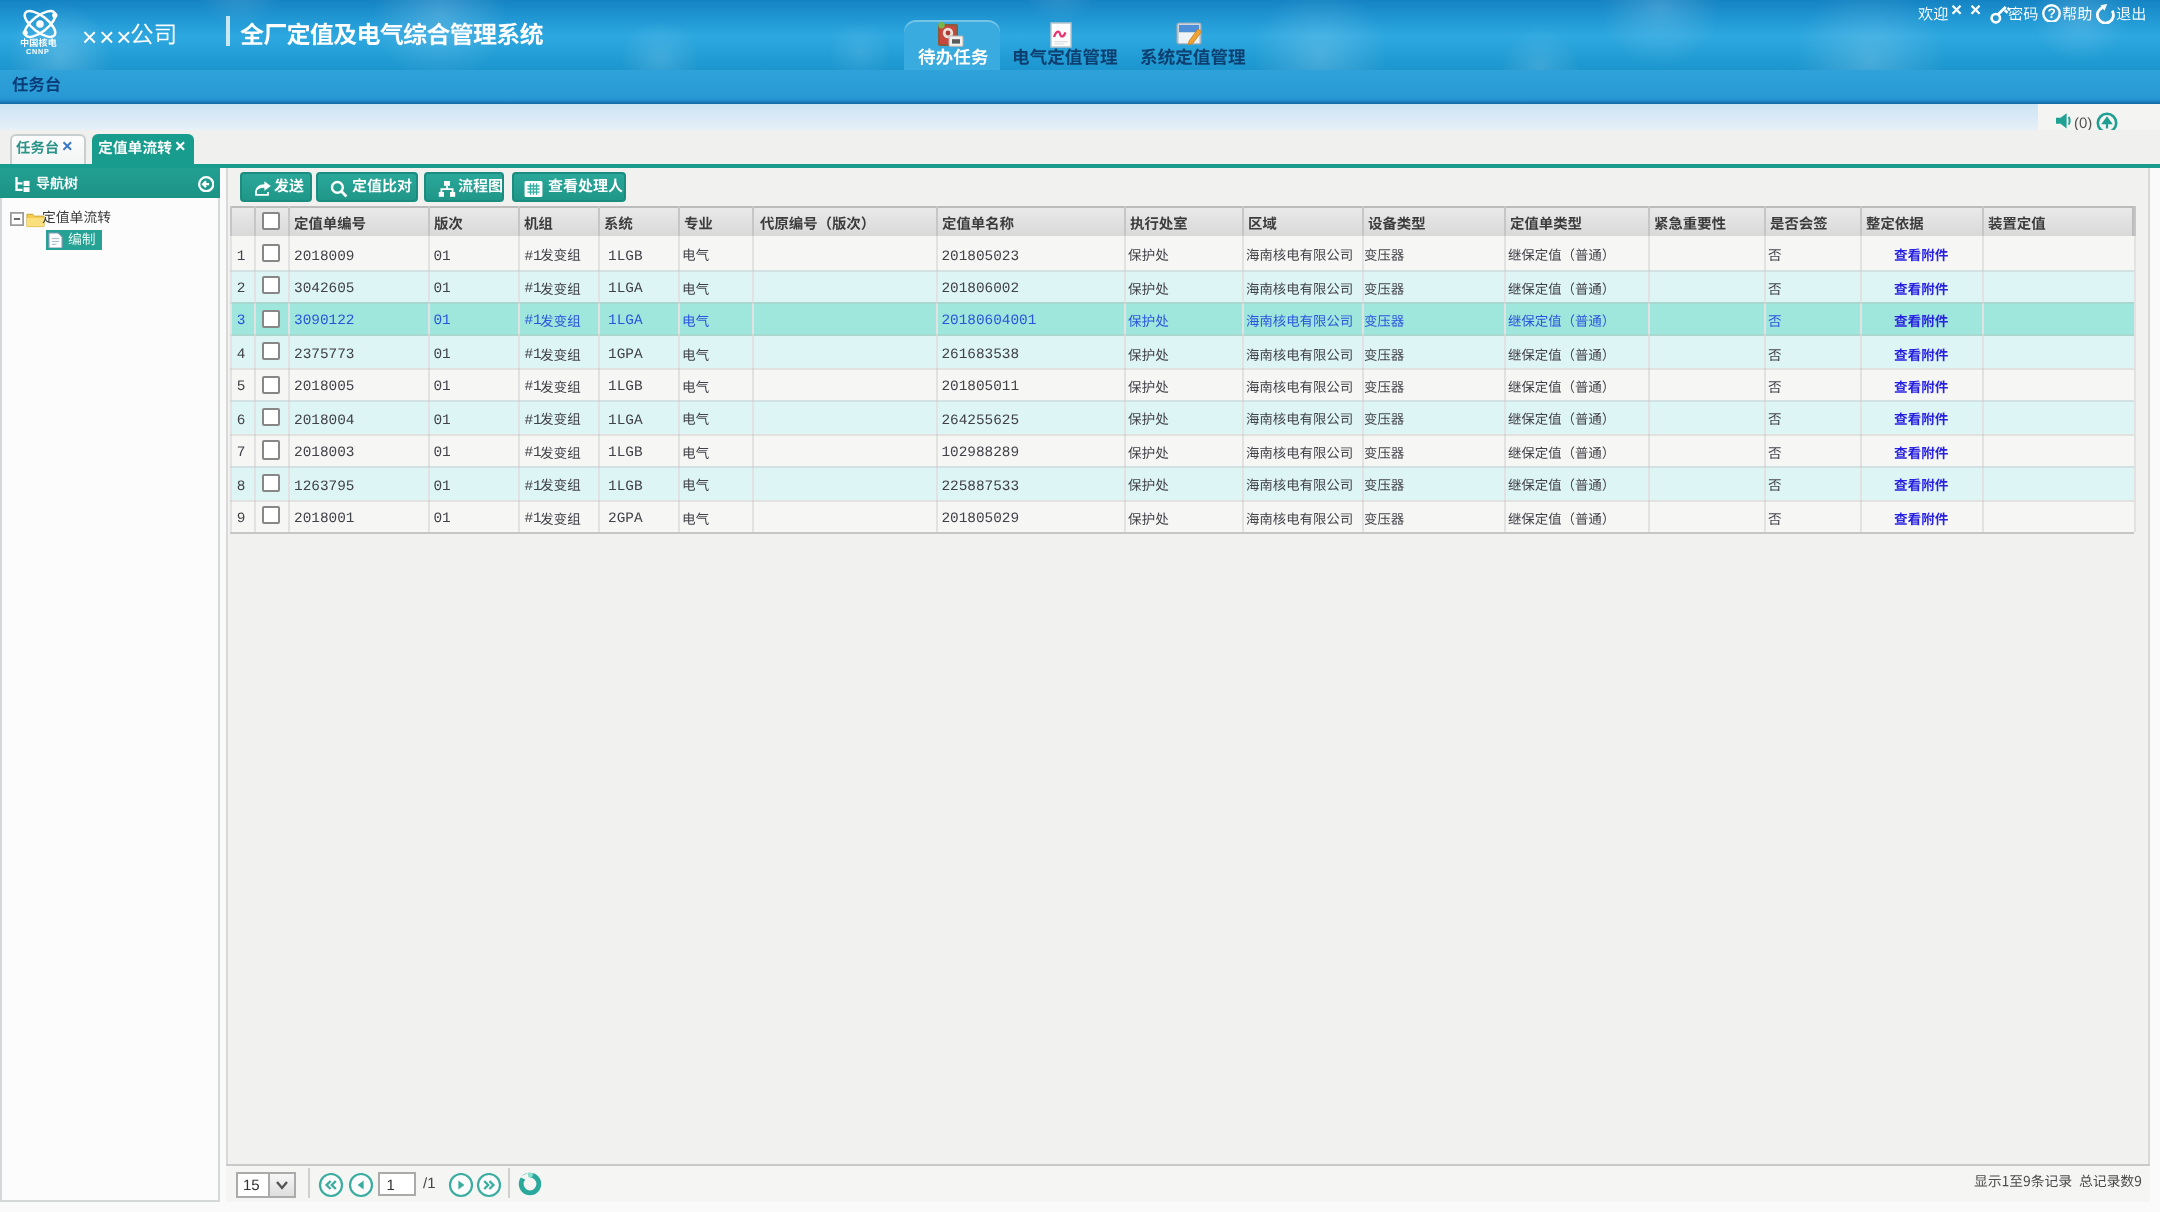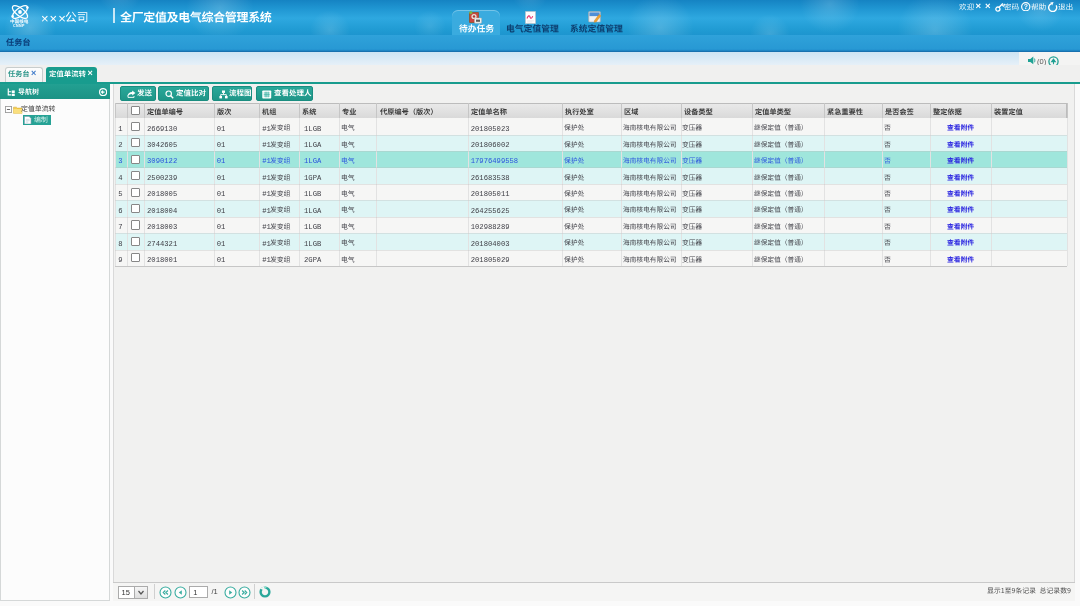--- a/index.html
+++ b/index.html
@@ -546,21 +546,21 @@
         <use href="#gb88C5" x="0"></use>
         <use href="#gb7F6E" x="1000"></use>
         <use href="#gb5B9A" x="2000"></use>
         <use href="#gb503C" x="3000"></use>
       </g>
     </svg>
     <div class="cb" style="left:131.2px;top:105.7px"></div>
     <div style="position:absolute;left:114.5px;top:118.2px;width:952.0px;height:16.43px;background:#f6f6f5"></div>
     <div class="lt" style="left:115.5px;top:124.5px;width:10px;text-align:center;color:#414148">1</div>
     <div class="cb" style="left:131.2px;top:121.8px"></div>
-    <div class="lt" style="left:147.0px;top:124.5px;color:#414148">2669130</div>
+    <div class="lt" style="left:147.0px;top:124.5px;color:#414148">2018009</div>
     <div class="lt" style="left:216.7px;top:124.5px;color:#414148">01</div>
     <div class="lt" style="left:262.2px;top:124.5px;color:#414148">#1</div>
     <svg class="tx " style="left:270.0px;top:124.2px;color:#414148" width="21.4" height="8.8">
       <g transform="translate(0,5.98) scale(0.00680,-0.00680)" fill="currentColor">
         <use href="#gr53D1" x="0"></use>
         <use href="#gr53D8" x="1000"></use>
         <use href="#gr7EC4" x="2000"></use>
       </g>
     </svg>
     <div class="lt" style="left:304.0px;top:124.5px;color:#414148">1LGB</div>
@@ -707,21 +707,21 @@
         <use href="#gr7EC4" x="2000"></use>
       </g>
     </svg>
     <div class="lt" style="left:304.0px;top:157.4px;color:#2b54dd">1LGA</div>
     <svg class="tx " style="left:340.7px;top:157.1px;color:#2b54dd" width="14.6" height="8.8">
       <g transform="translate(0,5.98) scale(0.00680,-0.00680)" fill="currentColor">
         <use href="#gr7535" x="0"></use>
         <use href="#gr6C14" x="1000"></use>
       </g>
     </svg>
-    <div class="lt" style="left:470.7px;top:157.4px;color:#2b54dd">17976499558</div>
+    <div class="lt" style="left:470.7px;top:157.4px;color:#2b54dd">20180604001</div>
     <svg class="tx " style="left:563.7px;top:157.1px;color:#2b54dd" width="21.4" height="8.8">
       <g transform="translate(0,5.98) scale(0.00680,-0.00680)" fill="currentColor">
         <use href="#gr4FDD" x="0"></use>
         <use href="#gr62A4" x="1000"></use>
         <use href="#gr5904" x="2000"></use>
       </g>
     </svg>
     <svg class="tx " style="left:622.5px;top:157.1px;color:#2b54dd" width="54.6" height="8.7">
       <g transform="translate(0,5.90) scale(0.00670,-0.00670)" fill="currentColor">
         <use href="#gr6D77" x="0"></use>
@@ -762,21 +762,21 @@
       <g transform="translate(0,5.98) scale(0.00680,-0.00680)" fill="currentColor">
         <use href="#gb67E5" x="0"></use>
         <use href="#gb770B" x="1000"></use>
         <use href="#gb9644" x="2000"></use>
         <use href="#gb4EF6" x="3000"></use>
       </g>
     </svg>
     <div style="position:absolute;left:114.5px;top:167.5px;width:952.0px;height:16.43px;background:#def5f5"></div>
     <div class="lt" style="left:115.5px;top:173.8px;width:10px;text-align:center;color:#414148">4</div>
     <div class="cb" style="left:131.2px;top:171.1px"></div>
-    <div class="lt" style="left:147.0px;top:173.8px;color:#414148">2500239</div>
+    <div class="lt" style="left:147.0px;top:173.8px;color:#414148">2375773</div>
     <div class="lt" style="left:216.7px;top:173.8px;color:#414148">01</div>
     <div class="lt" style="left:262.2px;top:173.8px;color:#414148">#1</div>
     <svg class="tx " style="left:270.0px;top:173.5px;color:#414148" width="21.4" height="8.8">
       <g transform="translate(0,5.98) scale(0.00680,-0.00680)" fill="currentColor">
         <use href="#gr53D1" x="0"></use>
         <use href="#gr53D8" x="1000"></use>
         <use href="#gr7EC4" x="2000"></use>
       </g>
     </svg>
     <div class="lt" style="left:304.0px;top:173.8px;color:#414148">1GPA</div>
@@ -1050,38 +1050,38 @@
       <g transform="translate(0,5.98) scale(0.00680,-0.00680)" fill="currentColor">
         <use href="#gb67E5" x="0"></use>
         <use href="#gb770B" x="1000"></use>
         <use href="#gb9644" x="2000"></use>
         <use href="#gb4EF6" x="3000"></use>
       </g>
     </svg>
     <div style="position:absolute;left:114.5px;top:233.2px;width:952.0px;height:16.43px;background:#def5f5"></div>
     <div class="lt" style="left:115.5px;top:239.5px;width:10px;text-align:center;color:#414148">8</div>
     <div class="cb" style="left:131.2px;top:236.8px"></div>
-    <div class="lt" style="left:147.0px;top:239.5px;color:#414148">2744321</div>
+    <div class="lt" style="left:147.0px;top:239.5px;color:#414148">1263795</div>
     <div class="lt" style="left:216.7px;top:239.5px;color:#414148">01</div>
     <div class="lt" style="left:262.2px;top:239.5px;color:#414148">#1</div>
     <svg class="tx " style="left:270.0px;top:239.2px;color:#414148" width="21.4" height="8.8">
       <g transform="translate(0,5.98) scale(0.00680,-0.00680)" fill="currentColor">
         <use href="#gr53D1" x="0"></use>
         <use href="#gr53D8" x="1000"></use>
         <use href="#gr7EC4" x="2000"></use>
       </g>
     </svg>
     <div class="lt" style="left:304.0px;top:239.5px;color:#414148">1LGB</div>
     <svg class="tx " style="left:340.7px;top:239.2px;color:#414148" width="14.6" height="8.8">
       <g transform="translate(0,5.98) scale(0.00680,-0.00680)" fill="currentColor">
         <use href="#gr7535" x="0"></use>
         <use href="#gr6C14" x="1000"></use>
       </g>
     </svg>
-    <div class="lt" style="left:470.7px;top:239.5px;color:#414148">201804003</div>
+    <div class="lt" style="left:470.7px;top:239.5px;color:#414148">225887533</div>
     <svg class="tx " style="left:563.7px;top:239.2px;color:#414148" width="21.4" height="8.8">
       <g transform="translate(0,5.98) scale(0.00680,-0.00680)" fill="currentColor">
         <use href="#gr4FDD" x="0"></use>
         <use href="#gr62A4" x="1000"></use>
         <use href="#gr5904" x="2000"></use>
       </g>
     </svg>
     <svg class="tx " style="left:622.5px;top:239.2px;color:#414148" width="54.6" height="8.7">
       <g transform="translate(0,5.90) scale(0.00670,-0.00670)" fill="currentColor">
         <use href="#gr6D77" x="0"></use>

